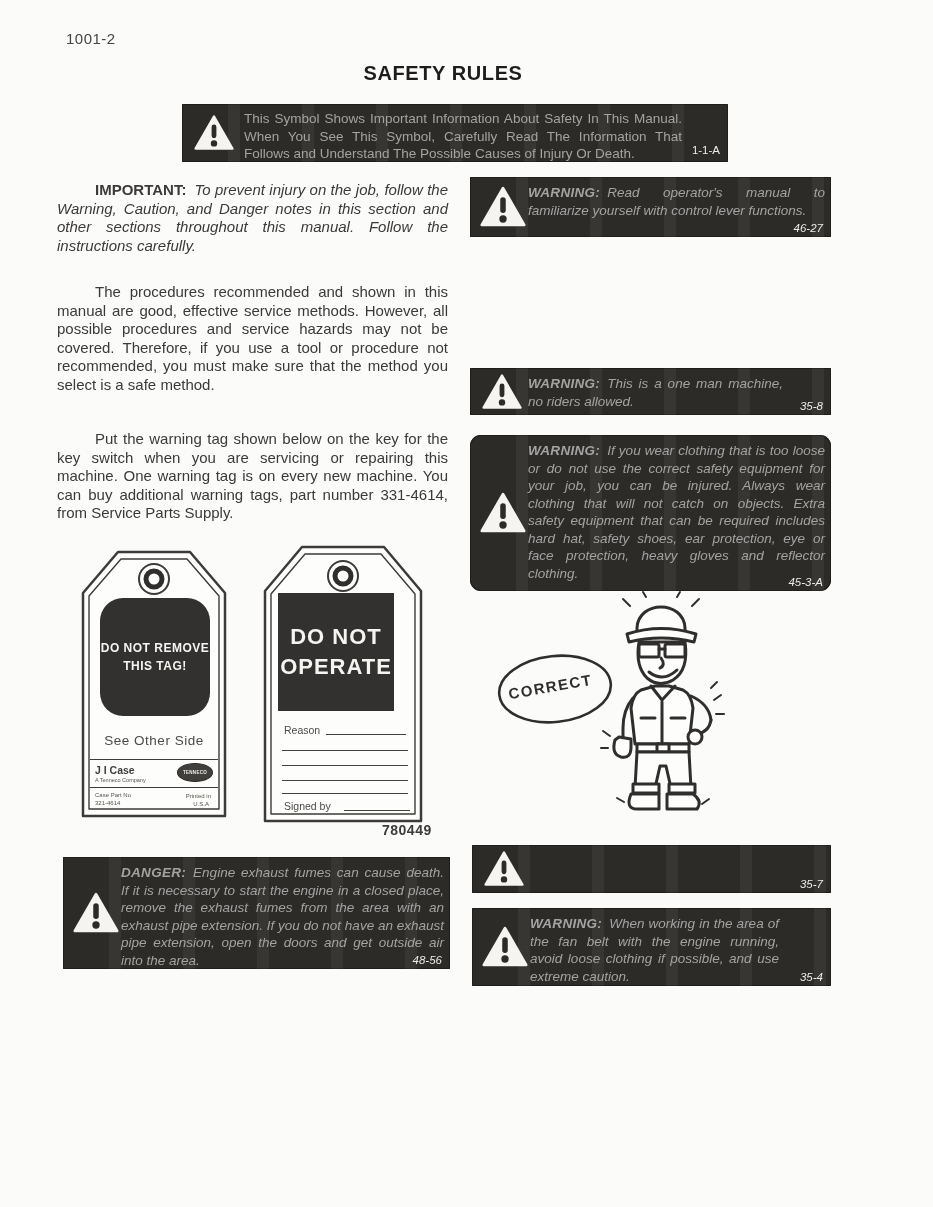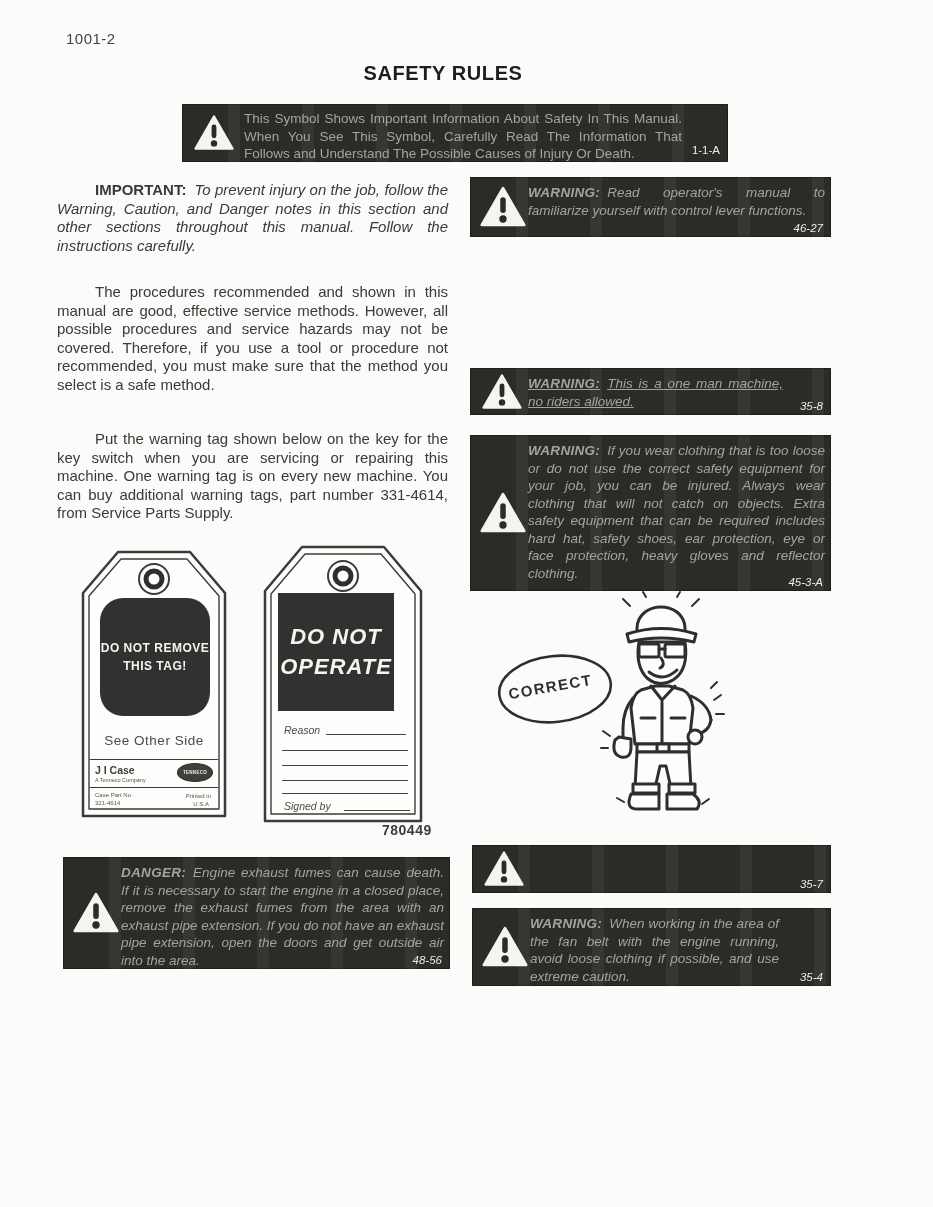--- a/index.html
+++ b/index.html
@@ -87,25 +87,25 @@
     <span class="wref">46-27</span>
   </div>
 
 
   <div class="blackbox" style="left:470px;top:368px;width:361px;height:47px;">
     <svg class="tri small" viewBox="0 0 100 90">
         <path d="M50 4 L96 84 L4 84 Z" fill="#f5f4f1" stroke="#f5f4f1" stroke-width="6" stroke-linejoin="round"></path>
         <rect x="44" y="24" width="12" height="34" rx="6" fill="#2d2b28"></rect>
         <circle cx="50" cy="71" r="8" fill="#2d2b28"></circle>
       </svg>
-    <p class="wtext" style="padding-right:48px;text-decoration:underline;"><b class="wlabel">WARNING:</b><span>This is a one man machine, no riders allowed.</span></p>
+    <p class="wtext" style="padding-right:48px;"><b class="wlabel">WARNING:</b><span>This is a one man machine, no riders allowed.</span></p>
     <span class="wref">35-8</span>
   </div>
 
-  <div class="blackbox" style="left:470px;top:435px;width:361px;height:156px;">
+  <div class="blackbox" style="left:470px;top:435px;width:361px;height:156px;border-radius:11px;">
     <svg class="tri" viewBox="0 0 100 90">
         <path d="M50 4 L96 84 L4 84 Z" fill="#f5f4f1" stroke="#f5f4f1" stroke-width="6" stroke-linejoin="round"></path>
         <rect x="44" y="24" width="12" height="34" rx="6" fill="#2d2b28"></rect>
         <circle cx="50" cy="71" r="8" fill="#2d2b28"></circle>
       </svg>
     <p class="wtext"><b class="wlabel">WARNING:</b><span>If you wear clothing that is too loose or do not use the correct safety equipment for your job, you can be injured. Always wear clothing that will not catch on objects. Extra safety equipment that can be required includes hard hat, safety shoes, ear protection, eye or face protection, heavy gloves and reflector clothing.</span></p>
     <span class="wref">45-3-A</span>
   </div>
 
   <div class="blackbox" style="left:472px;top:845px;width:359px;height:48px;">
@@ -153,21 +153,21 @@
     <div class="tinytext" style="left:15px;top:216px;font-size:10.5px;font-weight:bold;color:#3f3e3c;">J I Case</div>
     <div class="tinytext" style="left:15px;top:229px;font-size:5.5px;">A Tenneco Company</div>
     <div class="tnlogo" style="right:15px;top:215px;width:34px;height:17px;">TENNECO</div>
     <div class="tagrule" style="left:10px;right:10px;top:239px;"></div>
     <div class="tinytext" style="left:15px;top:244px;font-size:6px;">Case Part No</div>
     <div class="tinytext" style="left:15px;top:252px;font-size:6px;">321-4614</div>
     <div class="tinytext" style="right:17px;top:245px;font-size:6px;">Printed in</div>
     <div class="tinytext" style="right:19px;top:253px;font-size:6px;">U.S.A</div>
   </div>
 
-  <div class="tag" style="left:262px;top:543px;width:162px;height:282px;font-style:italic;">
+  <div class="tag" style="left:262px;top:543px;width:162px;height:282px;">
     <svg class="outline" width="162" height="282" viewBox="0 0 162 282">
       <polygon points="3,48 40,4 122,4 159,48 159,278 3,278" fill="#fdfdfb" stroke="#3c3b39" stroke-width="2.5" stroke-linejoin="round"></polygon>
       <polygon points="9,51 43,11 119,11 153,51 153,271 9,271" fill="none" stroke="#3c3b39" stroke-width="1.4" stroke-linejoin="round"></polygon>
       <circle cx="81" cy="33" r="15" fill="#fdfdfb" stroke="#3c3b39" stroke-width="2"></circle>
       <circle cx="81" cy="33" r="8" fill="#fdfdfb" stroke="#2f2e2c" stroke-width="5"></circle>
     </svg>
     <div class="tagblack" style="left:16px;top:50px;width:116px;height:118px;font-size:22px;line-height:30px;letter-spacing:1px;">
       <span>DO NOT</span>
       <span>OPERATE</span>
     </div>

